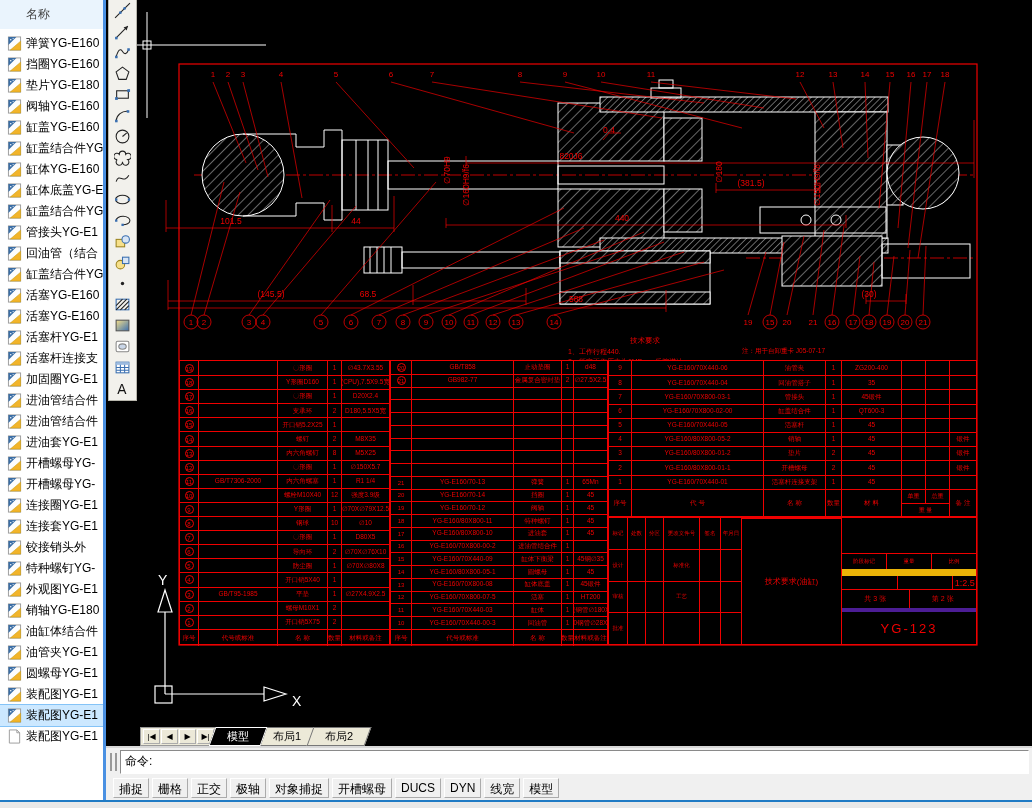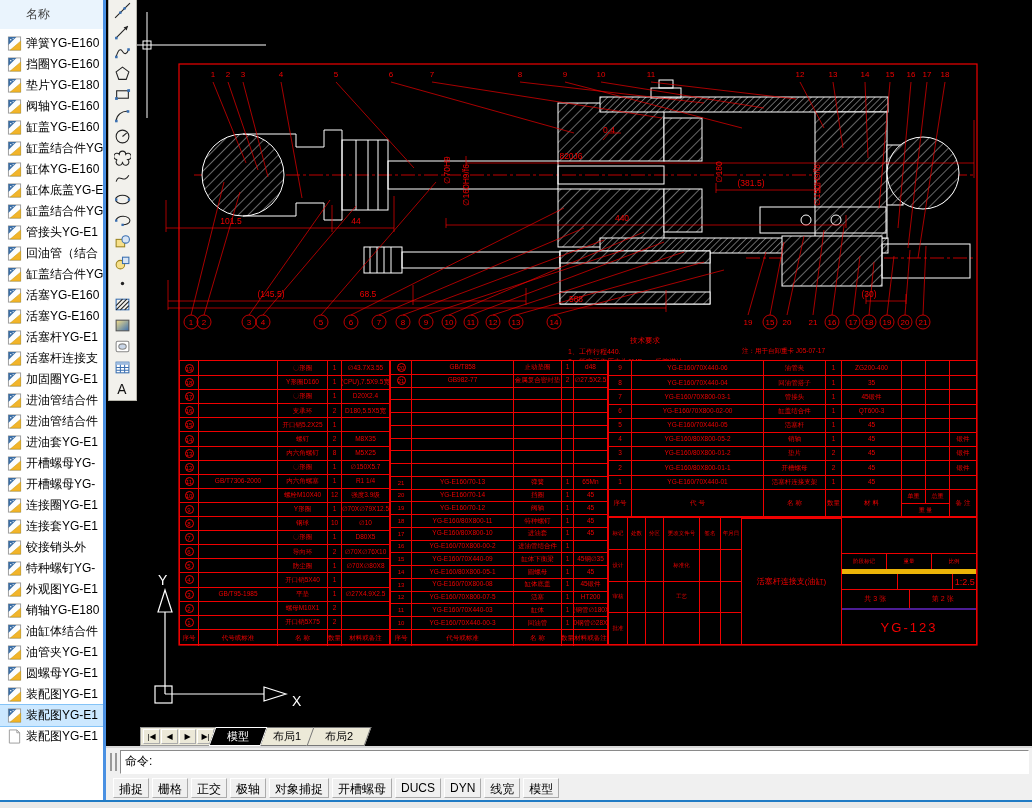--- a/index.html
+++ b/index.html
@@ -77,27 +77,27 @@
   .tb-lc{border-left:1px solid #ef0000;font-size:5.5px;display:flex;align-items:center;justify-content:center;overflow:hidden;white-space:nowrap;}
   .tb-lc:first-child{border-left:none;}
   #tb-name{width:100px;border-left:1px solid #ef0000;display:flex;flex-direction:column;}
   #tb-namecell{height:70px;display:flex;flex-direction:column;align-items:center;justify-content:center;font-size:14px;line-height:1.25;}
   #tb-view{flex:1;border-top:1px solid #ef0000;display:flex;align-items:center;justify-content:center;font-size:8px;}
   #tb-right{flex:1;border-left:1px solid #ef0000;display:flex;flex-direction:column;}
   .tb-rA{height:35px;}
   .tb-rB{height:16px;display:flex;border-top:1px solid #ef0000;}
   .tb-rB span{flex:1;border-left:1px solid #ef0000;font-size:5.5px;display:flex;align-items:center;justify-content:center;}
   .tb-rB span:first-child{border-left:none;}
-  .tb-rC{height:20px;display:flex;border-top:5px solid #eab308;gap:32px;}
+  .tb-rC{height:20px;display:flex;border-top:7px solid #eab308;gap:32px;}
   .tb-rC span{flex:1;border-left:1px solid #ef0000;font-size:9px;display:flex;align-items:center;justify-content:center;}
   .tb-rC span:first-child{border-left:none;}
   .tb-rD{height:19px;display:flex;border-top:1px solid #ef0000;}
   .tb-rD span{flex:1;border-left:1px solid #ef0000;font-size:7px;display:flex;align-items:center;justify-content:center;}
   .tb-rD span:first-child{border-left:none;}
-  .tb-rE{flex:1;border-top:2px solid #4c1d95;display:flex;align-items:center;justify-content:center;font-size:13px;letter-spacing:2px;}
+  .tb-rE{flex:1;border-top:4px solid #4c1d95;display:flex;align-items:center;justify-content:center;font-size:13px;letter-spacing:2px;}
 
   
   #tabrow{position:absolute;left:0;top:727px;width:926px;height:19px;display:flex;align-items:flex-start;z-index:6;}
   #tabnav{background:#ece9d8;display:flex;padding:1px 2px;margin-left:34px;border:1px solid #999;}
   .navb{width:17px;height:15px;background:#ece9d8;border:1px outset #fff;font-size:8px;line-height:13px;text-align:center;color:#000;margin-right:1px;}
   .tab{height:19px;padding:0 14px;transform:skewX(-20deg);border:1px solid #777;background:#ece9d8;
        display:flex;align-items:center;margin-left:-6px;}
   .tab span{transform:skewX(20deg);font-size:11px;color:#000;}
   .tab.active{background:#000;border:1px solid #fff;z-index:2;}
   .tab.active span{color:#fff;}
@@ -1373,21 +1373,21 @@
           <div class="tb-lrow">
           <span class="tb-lc" style="width:18px">批准</span>
           <span class="tb-lc" style="width:18px"></span>
           <span class="tb-lc" style="width:18px"></span>
           <span class="tb-lc" style="width:36px"></span>
           <span class="tb-lc" style="width:21px"></span>
           <span class="tb-lc" style="flex:1"></span>
         </div>
         </div>
       <div id="tb-name">
-        <div id="tb-view">活塞杆连接支(油缸)</div>
+        <div id="tb-view">技术要求(油缸)</div>
       </div>
       <div id="tb-right">
         <div class="tb-rA"></div>
         <div class="tb-rB">
           <span>阶段标记</span>
           <span>重量</span>
           <span>比例</span>
         </div>
         <div class="tb-rC">
           <span></span>

